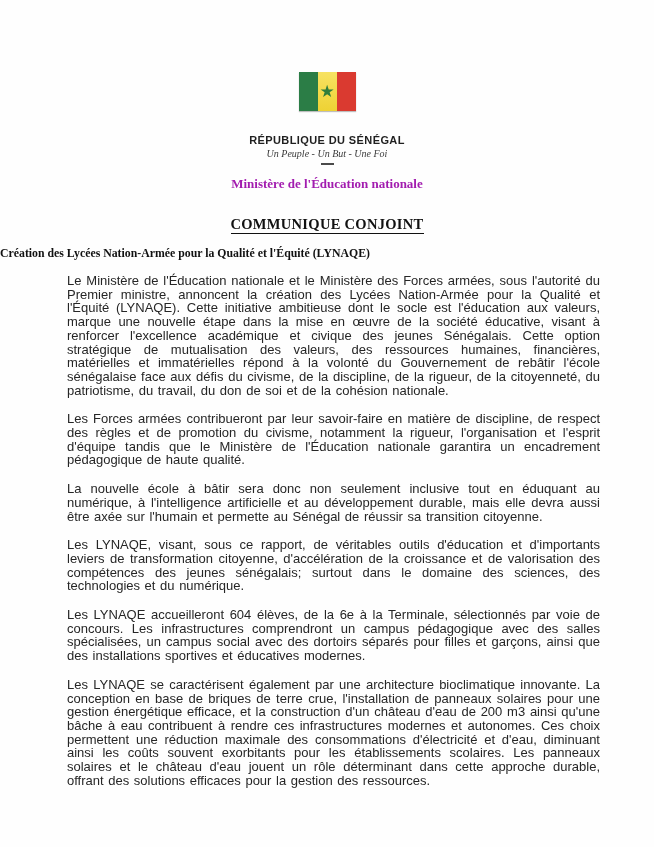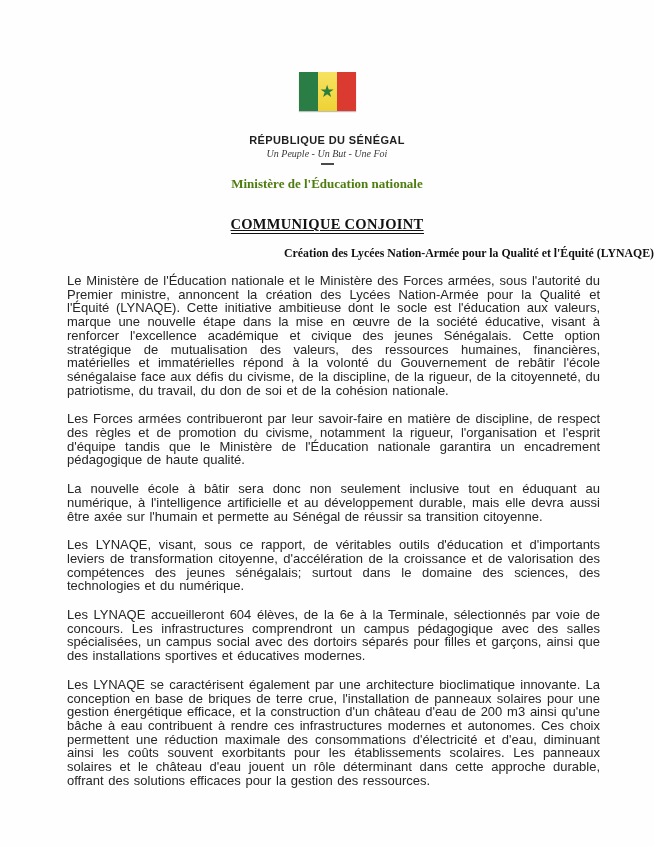--- a/index.html
+++ b/index.html
@@ -60,41 +60,40 @@
   }
 
   
   .ministries {
     margin-top: 11px;
     text-align: center;
     font-family: "Liberation Serif", serif;
     font-weight: bold;
     font-size: 13px;
     line-height: 16px;
-    color: #4d7c0f;
+    color: #a21caf;
   }
 
   
   .doc-title {
     margin-top: 24px;
     text-align: center;
     font-family: "Liberation Serif", serif;
     font-weight: bold;
     font-size: 14.5px;
     letter-spacing: 0.3px;
     color: #111;
-    text-decoration: underline;
   }
   .doc-title span {
     border-bottom: 1.6px solid #111;
     padding-bottom: 1px;
   }
   .doc-subtitle {
     margin-top: 13px;
-    text-align: right;
+    text-align: left;
     font-family: "Liberation Serif", serif;
     font-weight: bold;
     font-size: 11.8px;
     color: #111;
   }
 
   
   .body-text {
     width: 533px;
     margin: 13px 0 0 67px;

